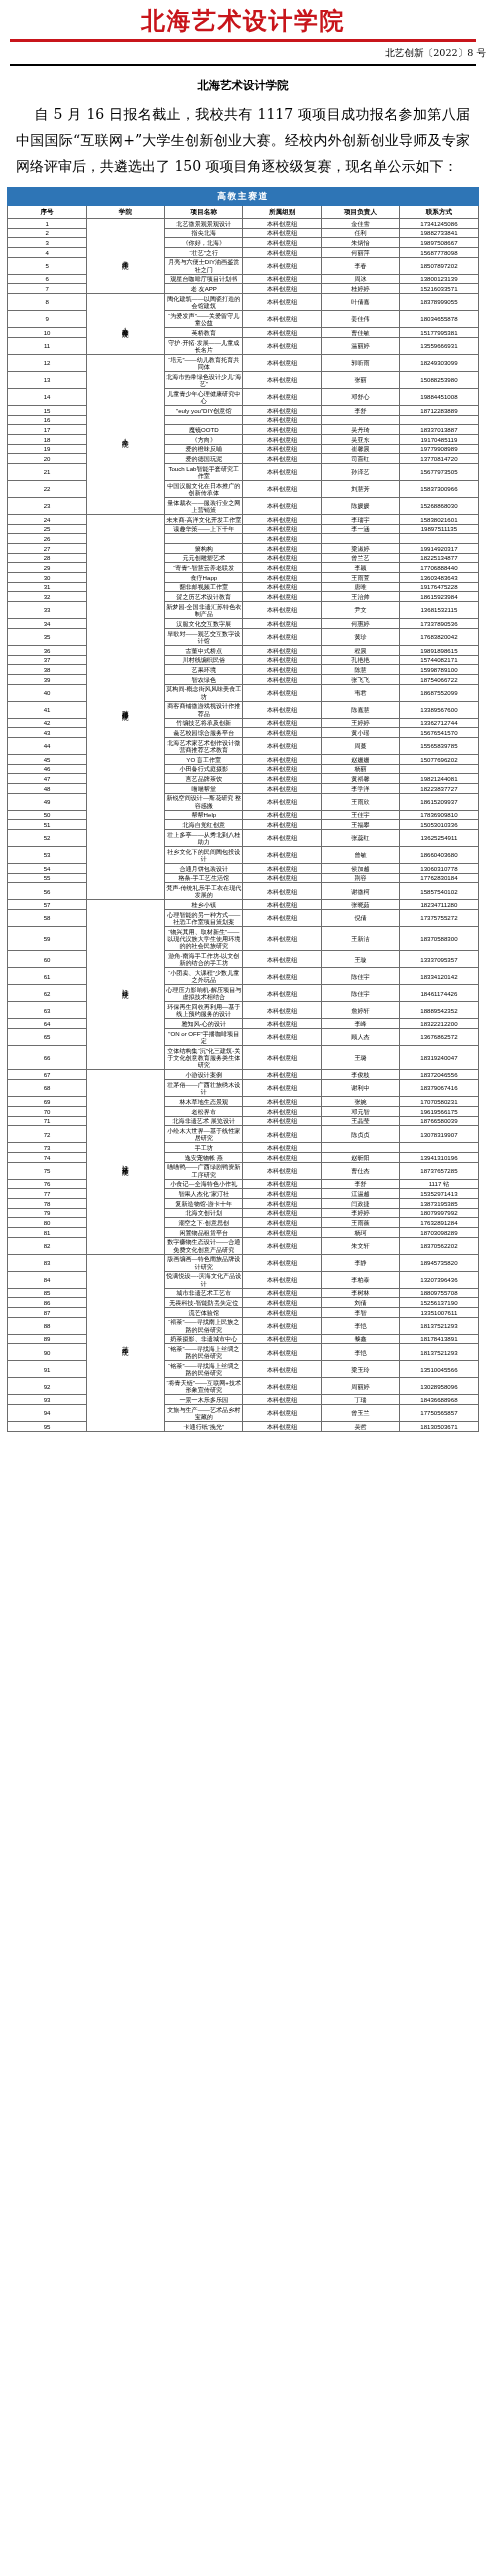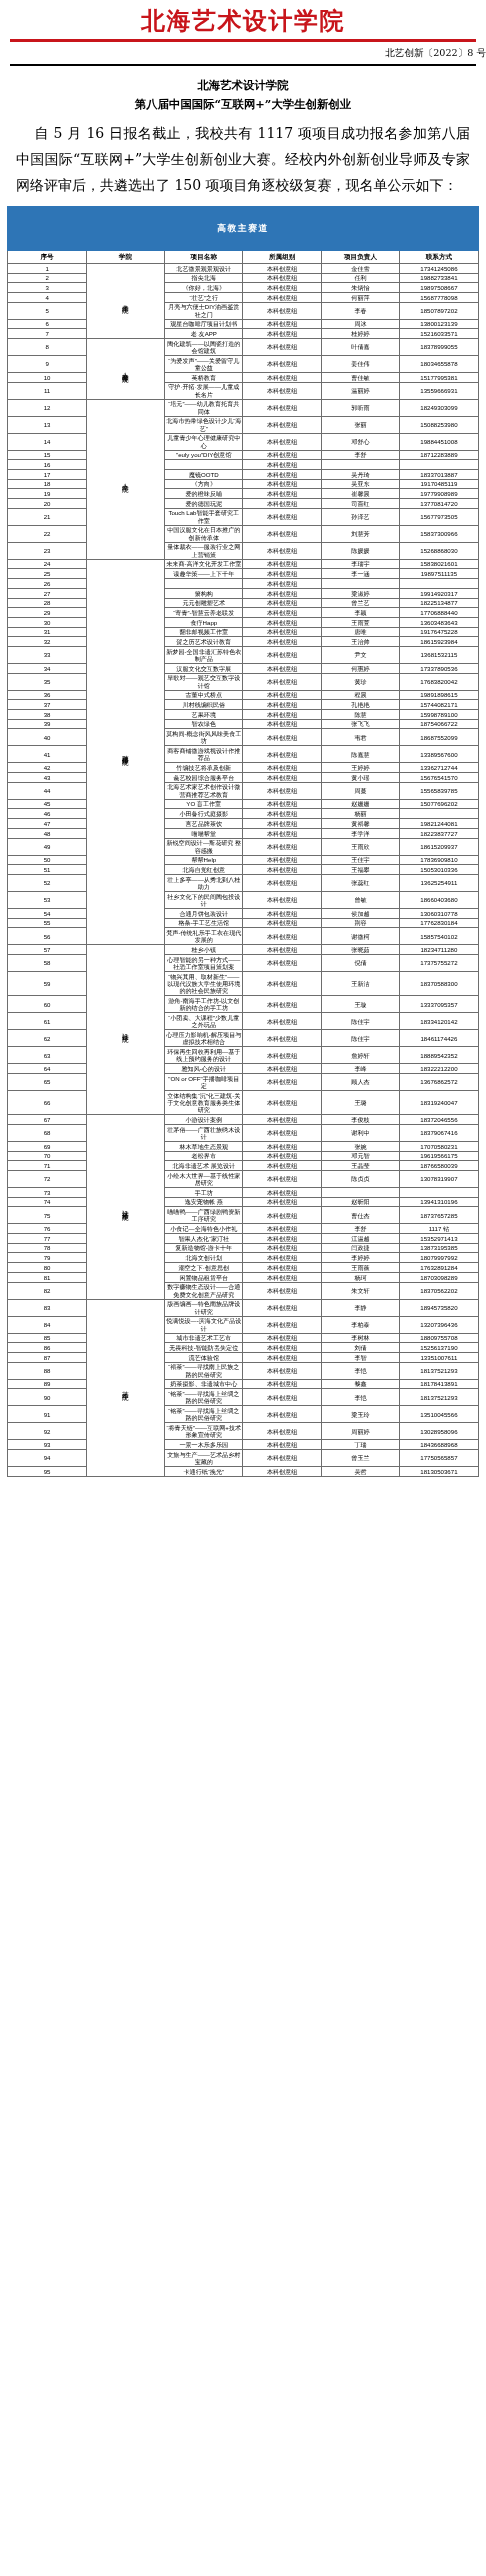--- a/index.html
+++ b/index.html
@@ -76,21 +76,21 @@
     padding:0.7px 0.7px;
     word-break:break-all;
     font-weight:normal;
   }
   tr.banner td{
     background:#2e75b6;
     color:#ffffff;
     font-weight:bold;
     font-size:8.8px;
     letter-spacing:1.5px;
-    padding:16px 0;
+    padding:3px 0;
     border:0.7px solid #2e75b6;
   }
   tr.head td{
     background:#ffffff;
     font-weight:bold;
     font-size:6.6px;
     padding:2.2px 0;
   }
   td.c-idx{width:20.6px;}
   td.c-col{width:26.5px;}
@@ -115,21 +115,20 @@
 
   <div class="masthead">
     <div class="org">北海艺术设计学院</div>
     <div class="redrule"></div>
     <div class="docnum">北艺创新〔2022〕8 号</div>
     <div class="blackrule"></div>
   </div>
 
   <div class="title">
     <div>北海艺术设计学院</div>
-    <div>第八届中国国际“互联网+”大学生创新创业</div>
   </div>
 
   <div class="para">自 5 月 16 日报名截止，我校共有 1117 项项目成功报名参加第八届中国国际“互联网+”大学生创新创业大赛。经校内外创新创业导师及专家网络评审后，共遴选出了 150 项项目角逐校级复赛，现名单公示如下：</div>
 
   <div class="tblwrap">
     <table class="main">
       <tbody id="tbody">
           <tr class="banner">
             <td colspan="6">高教主赛道</td>
           </tr>

